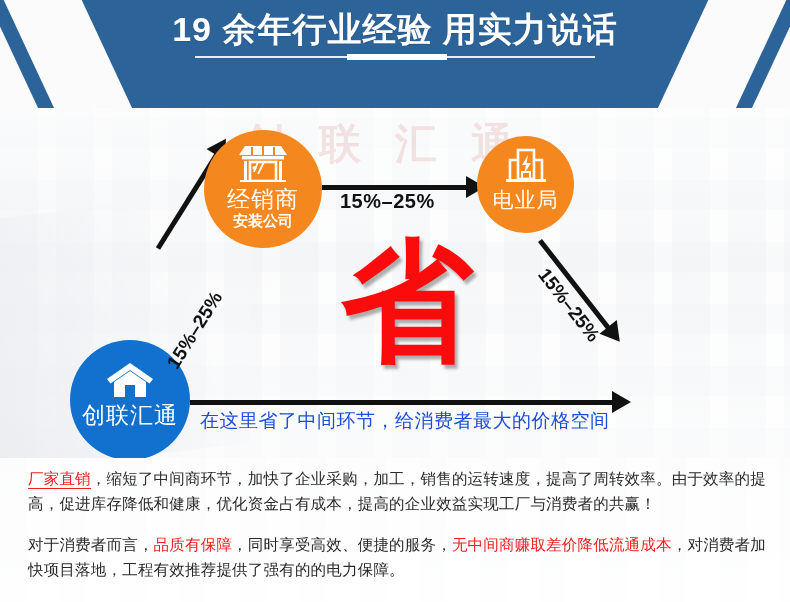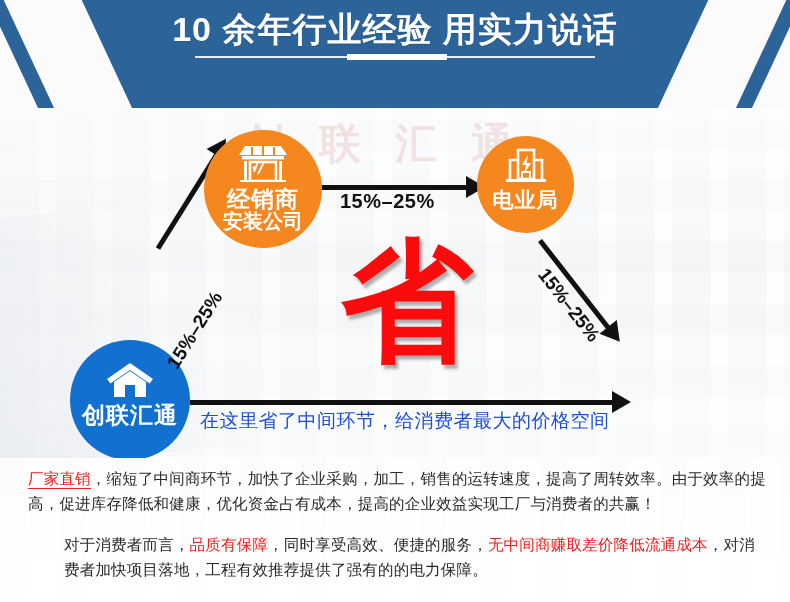--- a/index.html
+++ b/index.html
@@ -126,37 +126,37 @@
   
   .node {
     position: absolute;
     border-radius: 50%;
     color: #ffffff;
     text-align: center;
     z-index: 6;
   }
   .node .icon { display: block; margin: 0 auto; }
   .node .n-label {
-    font-weight: bold;
+    font-weight: normal;
     letter-spacing: 1px;
     white-space: nowrap;
   }
   .node .n-sub {
     font-weight: bold;
     white-space: nowrap;
   }
 
   #node-dealer {
     left: 204px; top: 22px;
     width: 118px; height: 118px;
     background: #f5871f;
   }
   #node-dealer .icon { margin-top: 14px; }
   #node-dealer .n-label { font-size: 23px; line-height: 26px; margin-top: 2px; }
-  #node-dealer .n-sub { font-size: 20px; line-height: 18px; }
+  #node-dealer .n-sub { font-size: 15px; line-height: 18px; }
 
   #node-bureau {
     left: 477px; top: 28px;
     width: 97px; height: 97px;
     background: #f5871f;
   }
   #node-bureau .icon { margin-top: 12px; }
   #node-bureau .n-label { font-size: 21px; line-height: 24px; margin-top: 3px; }
 
   #node-brand {
@@ -311,21 +311,21 @@
   .para {
     position: relative;
     z-index: 2;
     font-size: 15.5px;
     line-height: 25px;
     color: #2a2a2a;
     padding: 0 24px 0 28px;
     letter-spacing: 0.2px;
   }
   #para1 { padding-top: 8px; }
-  #para2 { padding-top: 16px; margin-left: 36px; }
+  #para2 { padding-top: 16px; }
   .hl {
     color: #ef2020;
   }
   .hl-u {
     color: #ef2020;
     border-bottom: 1.5px solid #ef2020;
     padding-bottom: 1px;
   }
 </style>
 </head>
@@ -333,21 +333,21 @@
 
 <div id="page">
 
   <div id="banner">
     <div class="stripe l1"></div>
     <div class="stripe l2"></div>
     <div class="stripe r1"></div>
     <div class="stripe r2"></div>
 
     <div id="banner-inner">
-      <div id="banner-title">10 余年行业经验 用实力说话</div>
+      <div id="banner-title">19 余年行业经验 用实力说话</div>
       <div id="banner-rule">
         <div class="thin"></div>
         <div class="thick"></div>
       </div>
     </div>
   </div>
 
   <div id="diagram">
 
     <div id="bg-photo"></div>

